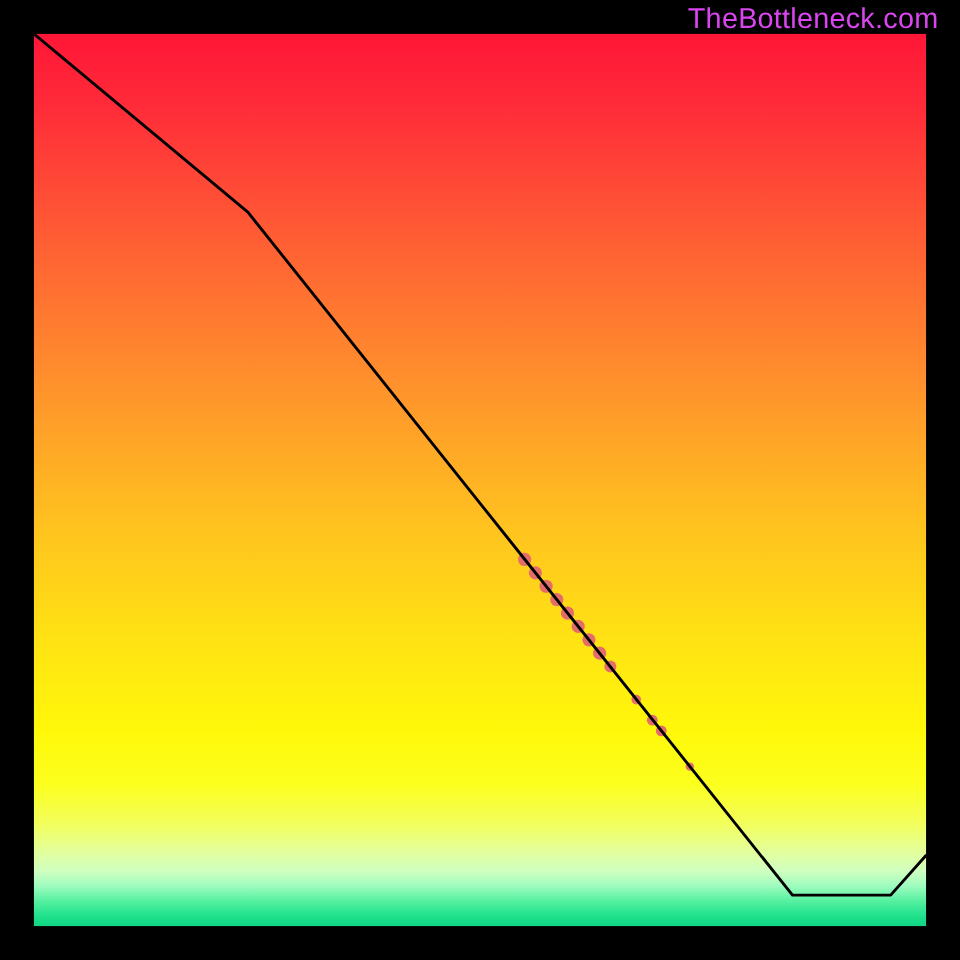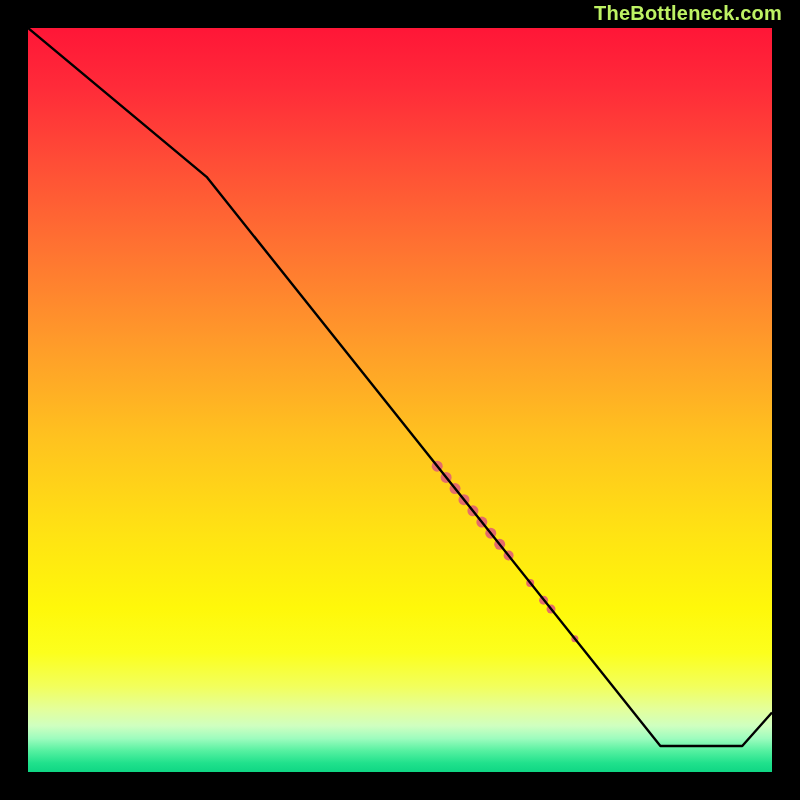--- a/index.html
+++ b/index.html
@@ -26,23 +26,23 @@
     overflow: hidden;
   }
   .gradient {
     position: absolute;
     inset: 0;
   }
   .watermark {
     position: absolute;
     top: 2px;
     right: 18px;
-    color: #bef264;
-    font-size: 20px;
-    font-weight: 700;
+    color: #d946ef;
+    font-size: 24px;
+    font-weight: 400;
     letter-spacing: 0.2px;
   }
   svg {
     position: absolute;
     inset: 0;
   }
 </style>
 </head>
 <body>
 

